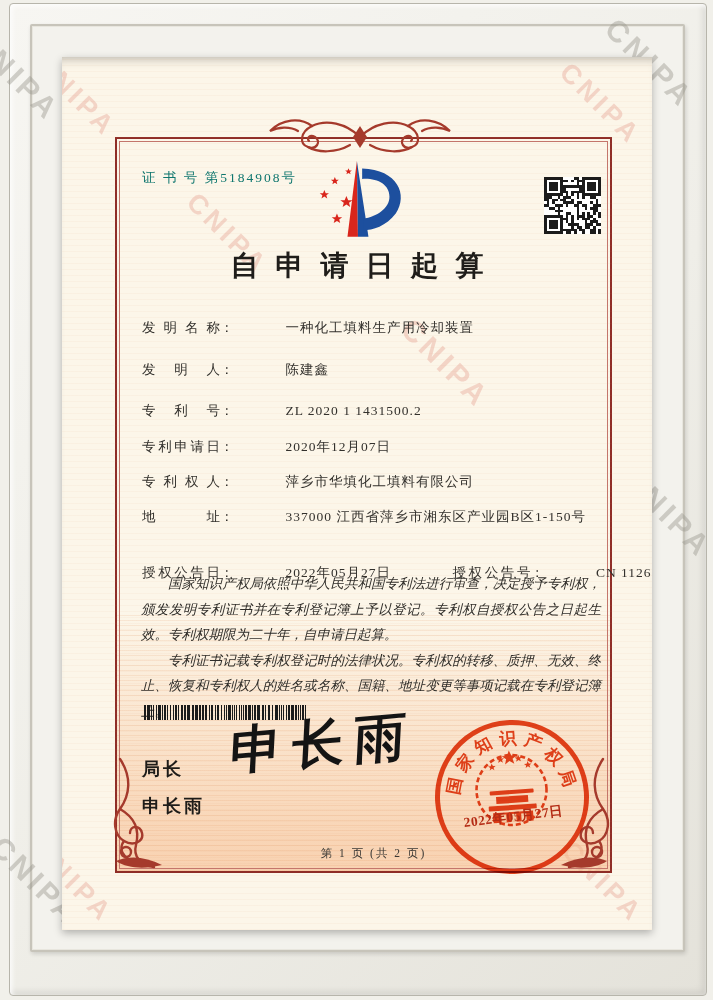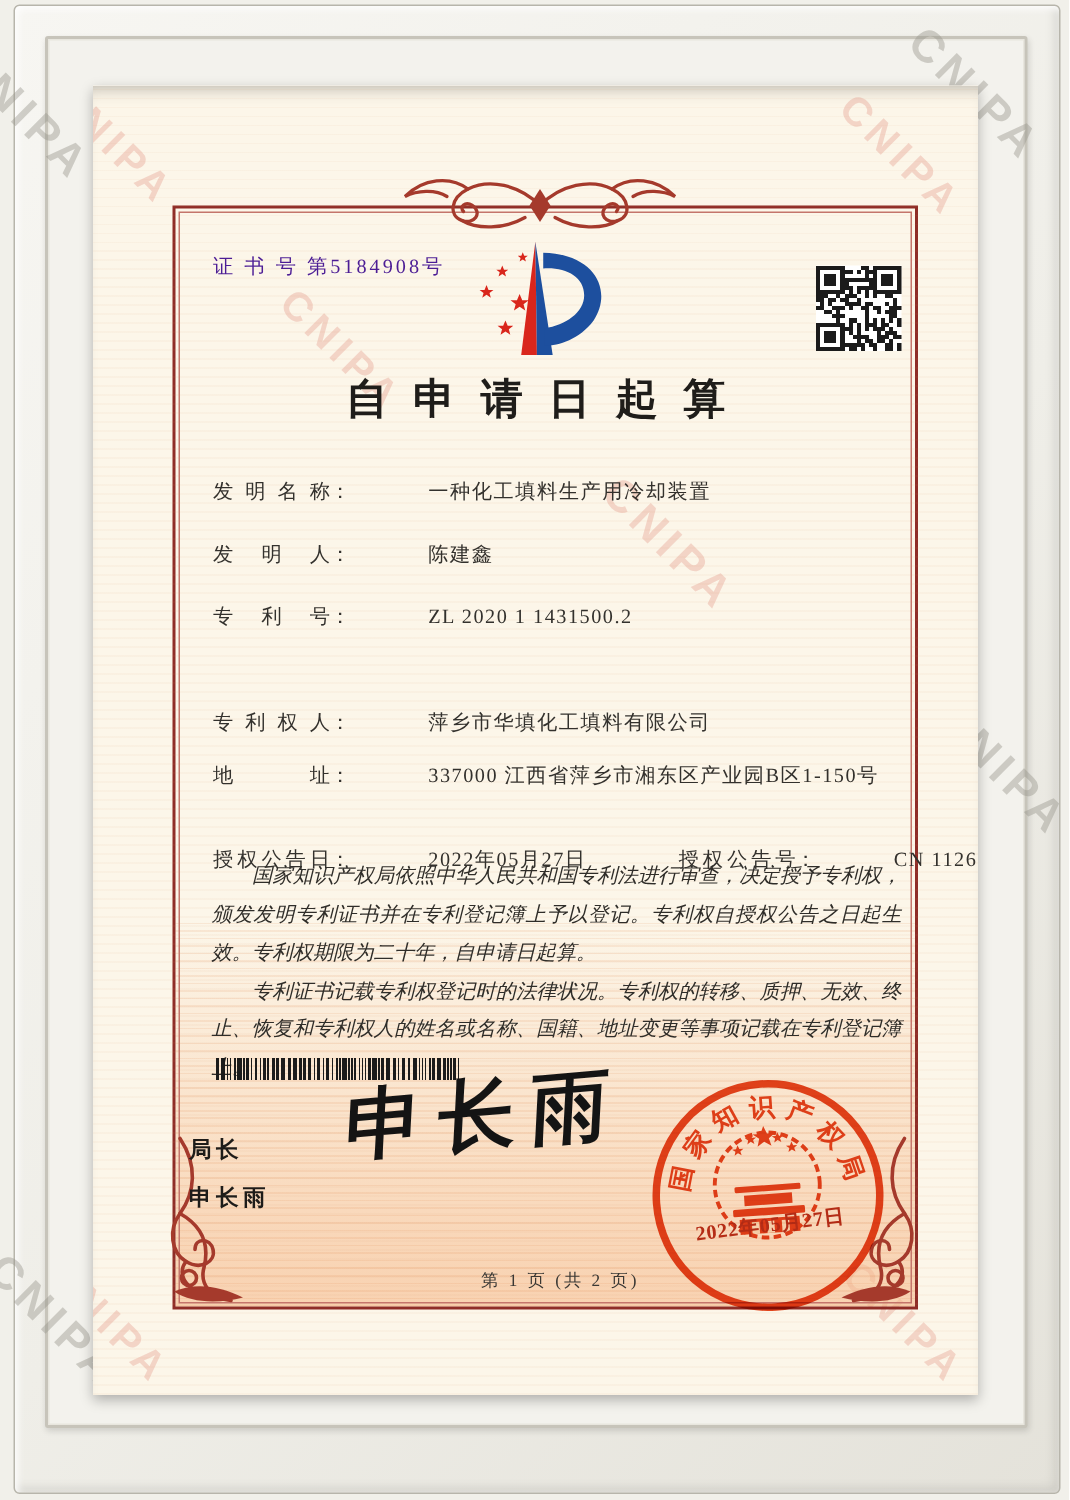--- a/index.html
+++ b/index.html
@@ -36,42 +36,42 @@
   .red-border{position:absolute;left:53px;top:80px;width:493px;height:732px;
          border:2px solid #8f2d27;}
   .red-border::after{content:"";position:absolute;inset:2px;border:1px solid #c4756b;}
 
   .ornament-top{position:absolute;left:200px;top:56px;width:196px;height:46px;z-index:2;}
   .flourish{position:absolute;width:60px;height:116px;z-index:2;}
   .flourish-left{left:44px;top:698px;}
   .flourish-right{left:495px;top:698px;transform:scaleX(-1);}
 
   
-  .cert-no{position:absolute;left:80px;top:112px;font-size:13.5px;letter-spacing:2px;color:#4c1d95;z-index:3;}
+  .cert-no{position:absolute;left:80px;top:112px;font-size:13.5px;letter-spacing:2px;color:#0f766e;z-index:3;}
   .logo{position:absolute;left:239px;top:102px;width:116px;height:84px;z-index:3;}
   .qr{position:absolute;left:482px;top:120px;width:57px;height:57px;z-index:3;background:#fff;}
   .title{position:absolute;left:0;top:190px;width:100%;text-align:center;z-index:3;
          font-size:28px;font-weight:700;color:#1f1d1a;letter-spacing:17px;text-indent:17px;}
 
   
   .frow{position:absolute;left:80px;width:470px;font-size:13.5px;color:#33312d;z-index:3;white-space:nowrap;}
   .flabel{display:inline-block;width:78px;text-align:justify;text-align-last:justify;vertical-align:bottom;}
   .fcolon{display:inline-block;margin-right:4px;}
   .fvalue{letter-spacing:1px;margin-left:48px;}
   .fgroup2{display:inline-block;margin-left:58px;}
 
   
   .paras{position:absolute;left:79px;top:514px;width:460px;z-index:3;color:#2f2d29;
          font-size:13.5px;line-height:25.5px;font-style:italic;}
   .paras p{margin:0;text-indent:2em;text-align:justify;}
 
   
   .barcode{position:absolute;left:82px;top:648px;width:166px;height:15px;z-index:3;}
-  .signer{position:absolute;left:64px;top:700px;z-index:3;color:#1e1c19;
-          font-size:15px;font-weight:700;letter-spacing:3px;}
+  .signer{position:absolute;left:80px;top:700px;z-index:3;color:#1e1c19;
+          font-size:18px;font-weight:700;letter-spacing:3px;}
   .signer .name{margin-top:13px;}
   .signature{position:absolute;left:168px;top:652px;z-index:4;font-size:52px;font-weight:700;
           color:#141414;letter-spacing:10px;transform:rotate(-5deg) skewX(-8deg);white-space:nowrap;}
   .page-info{position:absolute;left:53px;top:789px;width:493px;text-align:center;z-index:3;
           font-size:11.5px;letter-spacing:2px;color:#3a3834;margin-left:12px;}
   .footer-note{position:absolute;left:0;top:831px;width:100%;text-align:center;z-index:3;
           font-size:12.5px;letter-spacing:3px;color:#2f2d29;font-style:italic;}
 
   
   .seal{position:absolute;left:373px;top:663px;width:154px;height:154px;z-index:5;
@@ -407,20 +407,23 @@
 
     <div class="frow" style="top:262px;">
       <span class="flabel">发明名称</span><span class="fcolon">：</span><span class="fvalue">一种化工填料生产用冷却装置</span>
     </div>
     <div class="frow" style="top:304px;">
       <span class="flabel">发明人</span><span class="fcolon">：</span><span class="fvalue">陈建鑫</span>
     </div>
     <div class="frow" style="top:345px;">
       <span class="flabel">专利号</span><span class="fcolon">：</span><span class="fvalue">ZL 2020 1 1431500.2</span>
     </div>
+    <div class="frow" style="top:381px;">
+      <span class="flabel">专利申请日</span><span class="fcolon">：</span><span class="fvalue">2020年12月07日</span>
+    </div>
     <div class="frow" style="top:416px;">
       <span class="flabel">专利权人</span><span class="fcolon">：</span><span class="fvalue">萍乡市华填化工填料有限公司</span>
     </div>
     <div class="frow" style="top:451px;">
       <span class="flabel">地址</span><span class="fcolon">：</span><span class="fvalue">337000 江西省萍乡市湘东区产业园B区1-150号</span>
     </div>
     <div class="frow" style="top:507px;">
       <span><span class="flabel">授权公告日</span><span class="fcolon">：</span><span class="fvalue">2022年05月27日</span></span>
       <span class="fgroup2"><span class="flabel">授权公告号</span><span class="fcolon">：</span><span class="fvalue">CN 112665308 B</span></span>
     </div>

